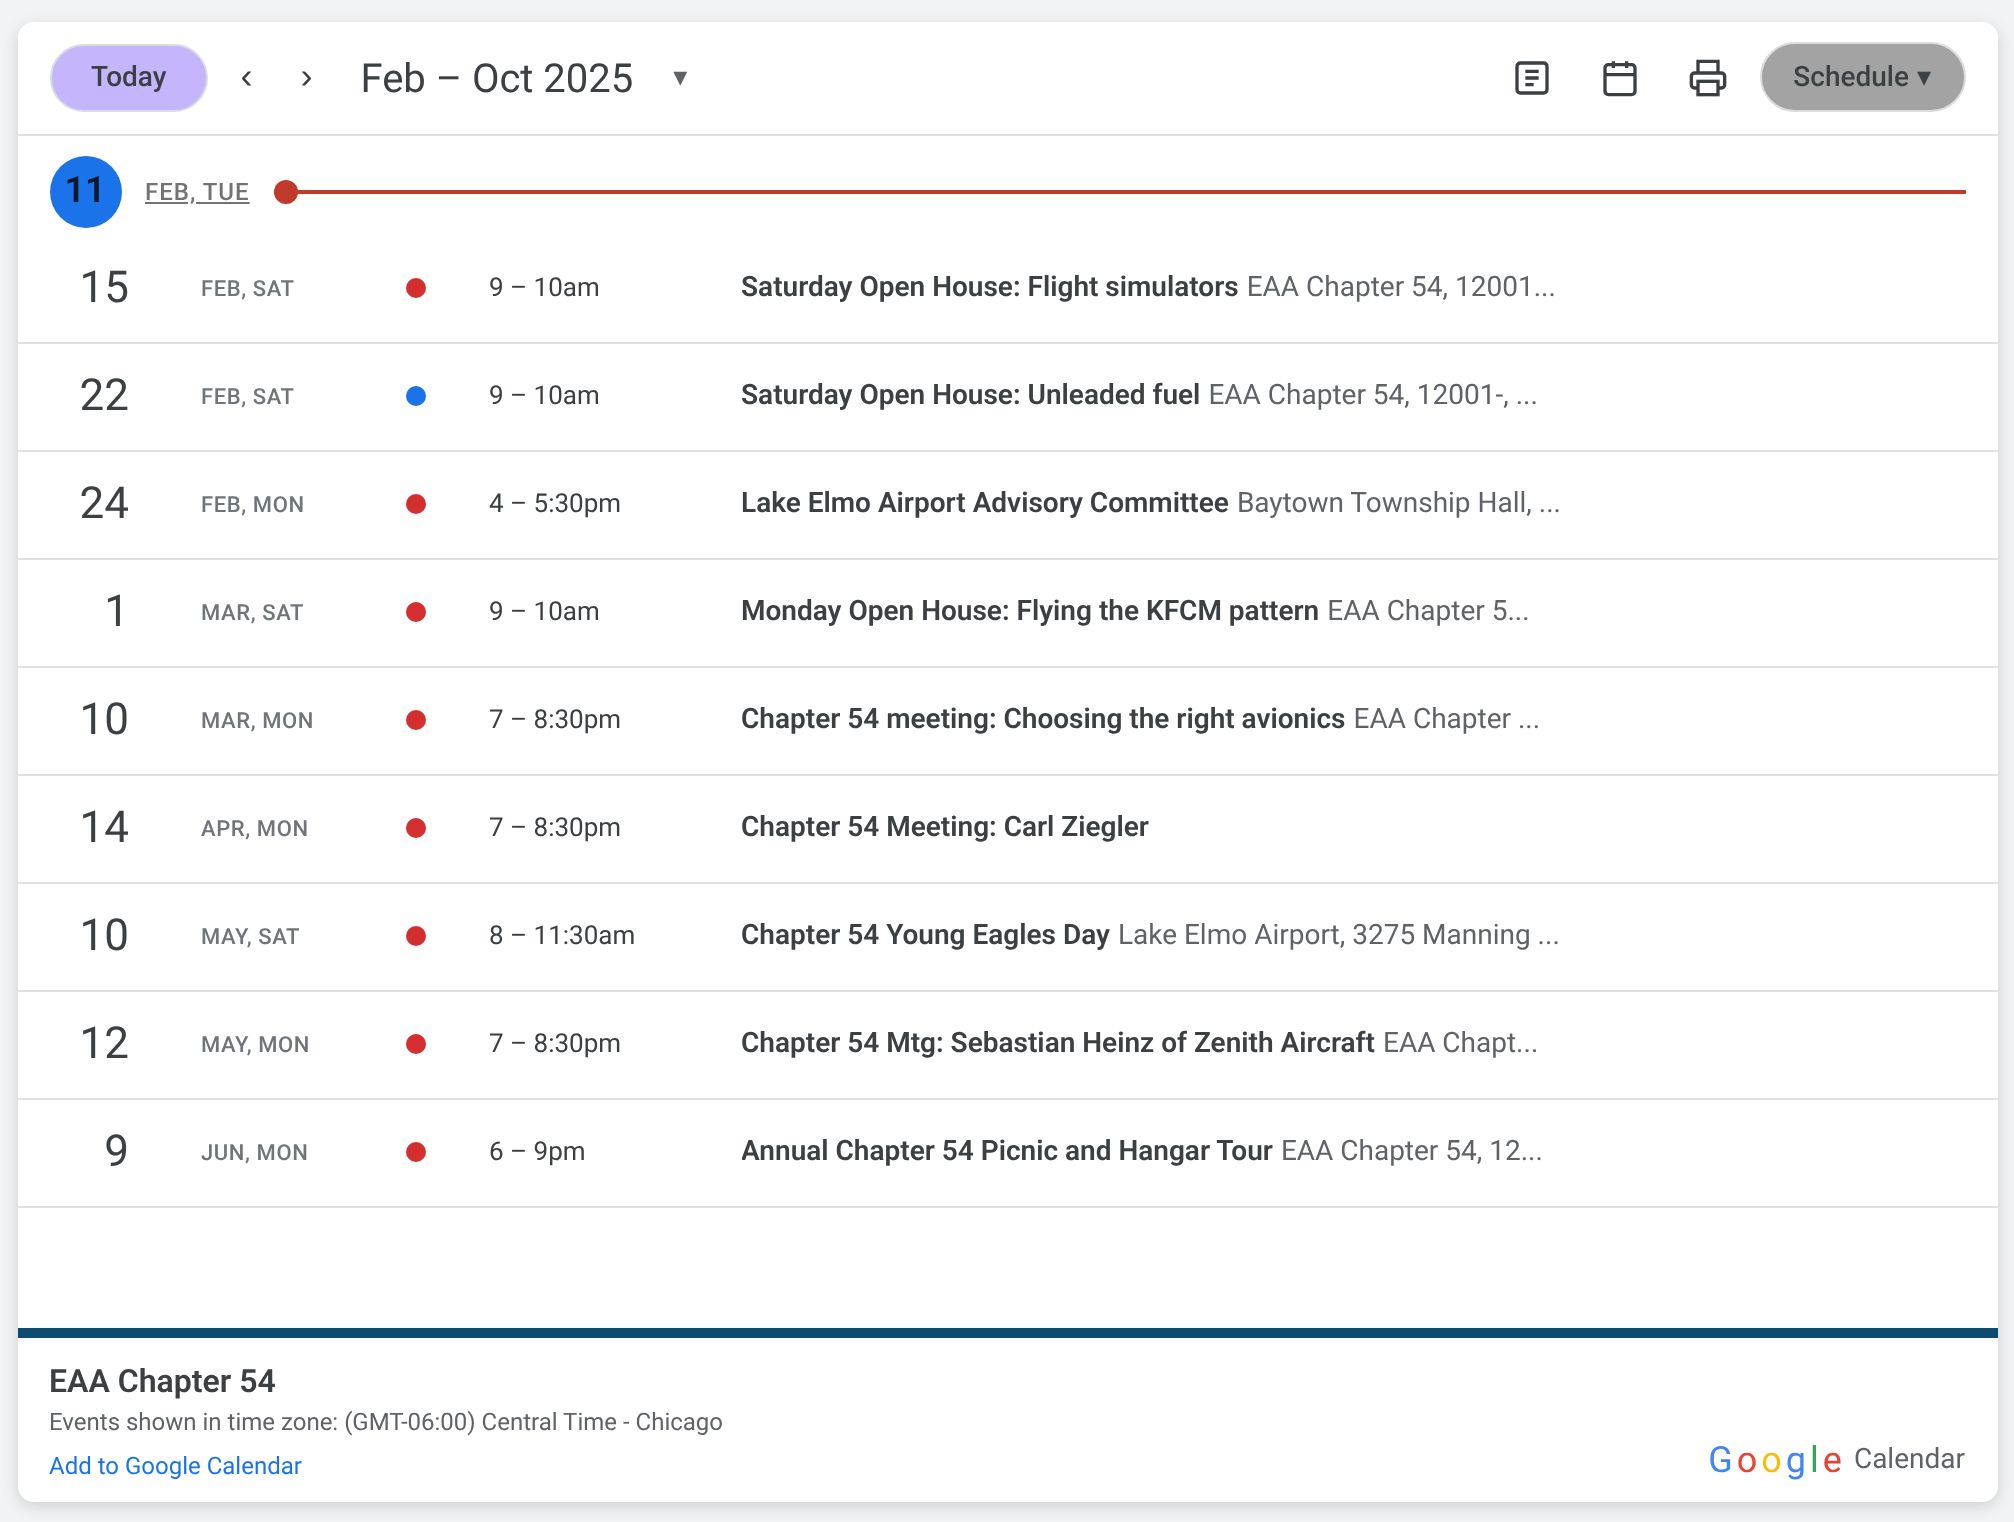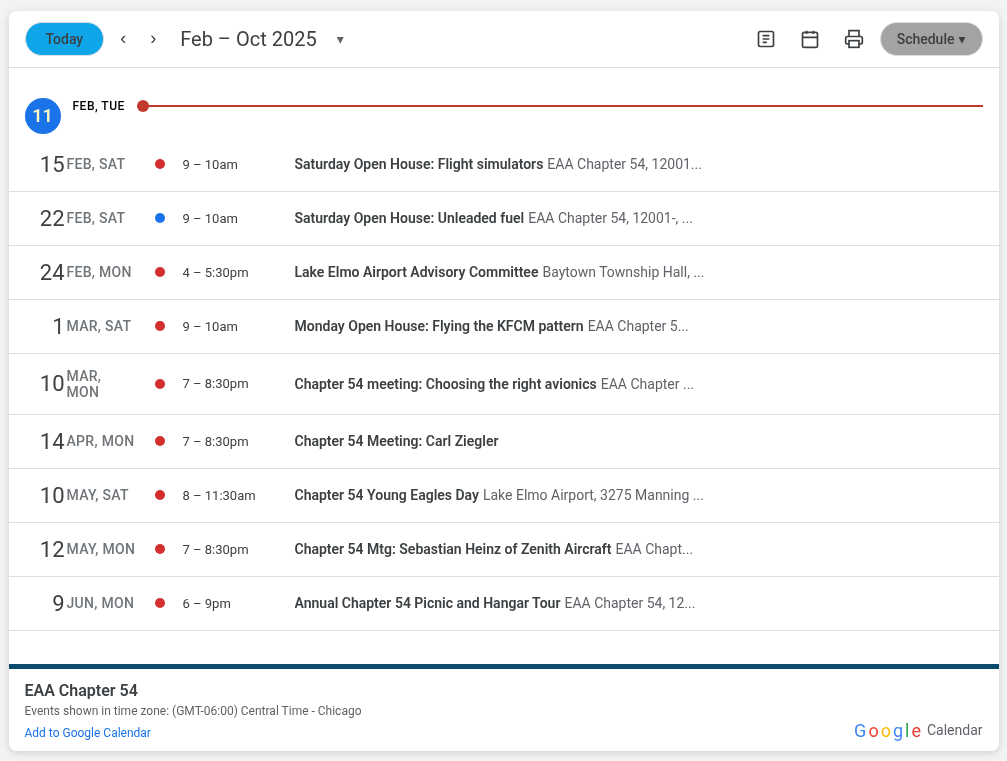--- a/index.html
+++ b/index.html
@@ -26,21 +26,21 @@
       display: flex;
       align-items: center;
       padding: 10px 16px;
       border-bottom: 1px solid #e0e0e0;
       gap: 8px;
       background: #fff;
     }
     .today-btn {
       border: 1px solid #dadce0;
       border-radius: 20px;
-      background: #0ea5e9;
+      background: #c4b5fd;
       padding: 8px 20px;
       font-size: 14px;
       color: #3c4043;
       cursor: pointer;
       font-family: inherit;
       font-weight: 500;
     }
     .nav-btn {
       background: none;
       border: none;
@@ -101,35 +101,35 @@
       align-items: center;
       padding: 10px 16px 4px 16px;
       gap: 12px;
       background: #fff;
     }
     .today-circle {
       width: 36px;
       height: 36px;
       border-radius: 50%;
       background: #1a73e8;
-      color: #fef9c3;
+      color: #0f172a;
       font-size: 18px;
       font-weight: 600;
       display: flex;
       align-items: center;
       justify-content: center;
       flex-shrink: 0;
-      margin-top: 20px;
     }
     .today-label {
       font-size: 12px;
       font-weight: 500;
-      color: #000000;
+      color: #737373;
       letter-spacing: 0.5px;
       text-transform: uppercase;
+      text-decoration: underline;
     }
     .today-line-container {
       flex: 1;
       position: relative;
       height: 4px;
       display: flex;
       align-items: center;
     }
     .today-line {
       width: 100%;
@@ -151,37 +151,37 @@
     .events-container {
       flex: 1;
       overflow: hidden;
     }
     .event-row {
       display: flex;
       align-items: center;
       padding: 14px 16px;
       border-bottom: 1px solid #e0e0e0;
       cursor: pointer;
-      gap: 2px;
+      gap: 16px;
     }
     .event-date-num {
       font-size: 22px;
       font-weight: 400;
       color: #3c4043;
       width: 40px;
       text-align: right;
       flex-shrink: 0;
     }
     .event-date-label {
-      font-size: 14px;
+      font-size: 11px;
       font-weight: 500;
       color: #70757a;
       text-transform: uppercase;
       width: 70px;
-      margin-left: 0;
+      margin-left: 20px;
       flex-shrink: 0;
       letter-spacing: 0.3px;
     }
     .event-dot {
       width: 10px;
       height: 10px;
       border-radius: 50%;
       flex-shrink: 0;
       margin: 0 16px;
     }

